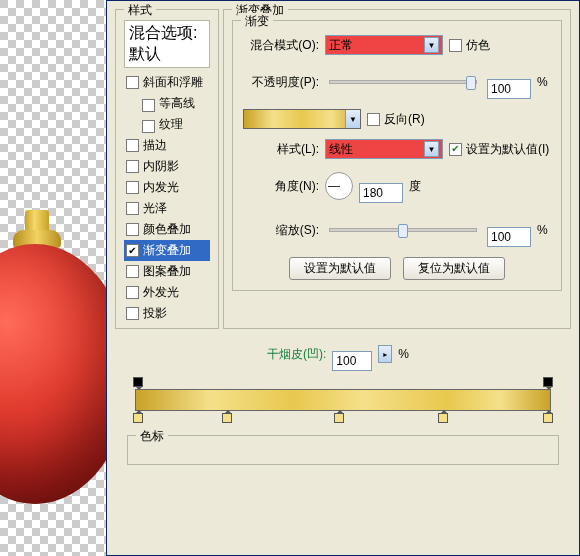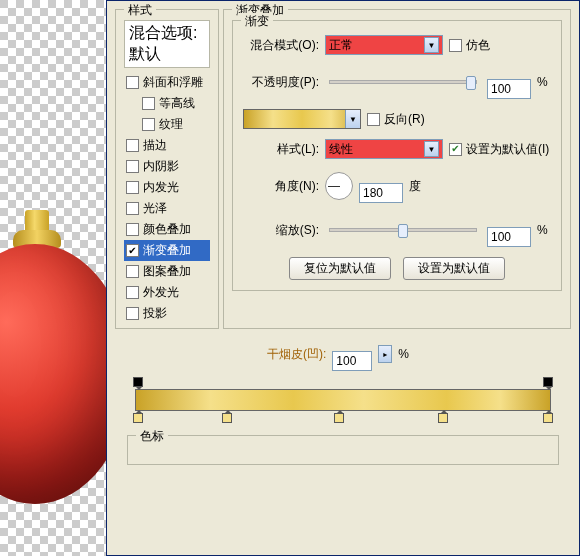--- a/index.html
+++ b/index.html
@@ -12,21 +12,21 @@
 .dialog { position: absolute; left: 106px; top: 0; width: 474px; height: 556px; background: #ece9d8; border: 1px solid #0a246a; z-index: 2; display: flex; flex-direction: column; }
 .titlebar { height: 22px; background: linear-gradient(#3a6ea5,#1f4e8a); color: #fff; display: flex; align-items: center; padding: 0 6px; font-weight: bold; }
 .dialog-body { flex: 1; display: flex; flex-direction: column; padding: 8px; gap: 6px; position: relative; }
 .top-row { display: flex; gap: 4px; height: 320px; }
 .styles-group, .gradient-group { border: 1px solid #b7b7a6; position: relative; padding: 10px 8px 8px; }
 .styles-group { width: 104px; }
 .gradient-group { flex: 1; }
 .grp-label { position: absolute; top: -8px; left: 8px; background: #ece9d8; padding: 0 4px; color: #000; }
 .style-head { background: #fff; border: 1px solid #b7b7a6; padding: 2px 4px; margin-bottom: 4px; font-size: 16px; }
 .style-item { display: flex; align-items: center; gap: 4px; padding: 2px 2px; cursor: default; }
-.style-item.indent { padding-left: 18px; }
+.style-item.indent { padding-left: 18px; align-items: flex-end; }
 .style-item.selected { background: #316ac5; color: #fff; }
 .chk { width: 13px; height: 13px; border: 1px solid #7a7a7a; background: #fff; display: inline-flex; align-items: center; justify-content: center; font-size: 10px; line-height: 1; color: #000; }
 .inner-group { border: 1px solid #b7b7a6; position: relative; padding: 14px 10px 10px; }
 .row { display: flex; align-items: center; margin-bottom: 10px; gap: 6px; }
 .lbl { text-align: right; width: 76px; color: #000; }
 .select { flex: 0 0 118px; height: 20px; border: 1px solid #7f9db9; background: #ef4444; display: flex; align-items: center; justify-content: space-between; padding: 0 3px; }
 .select .arrow { width: 15px; height: 16px; background: linear-gradient(#e6eefc,#bcd2ee); border: 1px solid #7f9db9; display: flex; align-items: center; justify-content: center; font-size: 8px; }
 .slider { flex: 1; height: 4px; background: #d4d0c8; border: 1px solid #aaa; position: relative; margin: 0 4px; }
 .slider .thumb { position: absolute; top: -5px; width: 10px; height: 14px; background: #e6eefc; border: 1px solid #7f9db9; border-radius: 2px; }
 .numbox { width: 44px; height: 20px; border: 1px solid #7f9db9; background: #fff; display: flex; align-items: center; padding: 0 3px; margin-top: 14px; }
@@ -184,30 +184,30 @@
             <div class="slider">
                 <div class="thumb" style="left:calc(50% - 5px)"></div>
               </div>
             <div class="numbox">
                 <span>100</span>
               </div>
             <span class="pct">%</span>
           </div>
 
           <div class="btns">
+            <div class="btn">设置为默认值</div>
             <div class="btn">复位为默认值</div>
-            <div class="btn">设置为默认值</div>
           </div>
         </div>
       </div>
     </div>
 
     <div class="editor-area">
       <div class="cut-row">
-        <span style="color:#a16207">干烟皮(凹):</span>
+        <span style="color:#15803d">干烟皮(凹):</span>
         <div class="numbox" style="width:40px">
             <span>100</span>
           </div>
         <span class="arrow" style="width:14px;height:18px;border:1px solid #7f9db9;background:linear-gradient(#e6eefc,#bcd2ee);display:flex;align-items:center;justify-content:center;font-size:8px">▸</span>
         <span>%</span>
       </div>
       <div class="grad-editor">
         <div class="grad-bar"></div>
         <div class="stop top" style="left:6px;background:#000"></div>
         <div class="stop top" style="right:6px;background:#000"></div>

